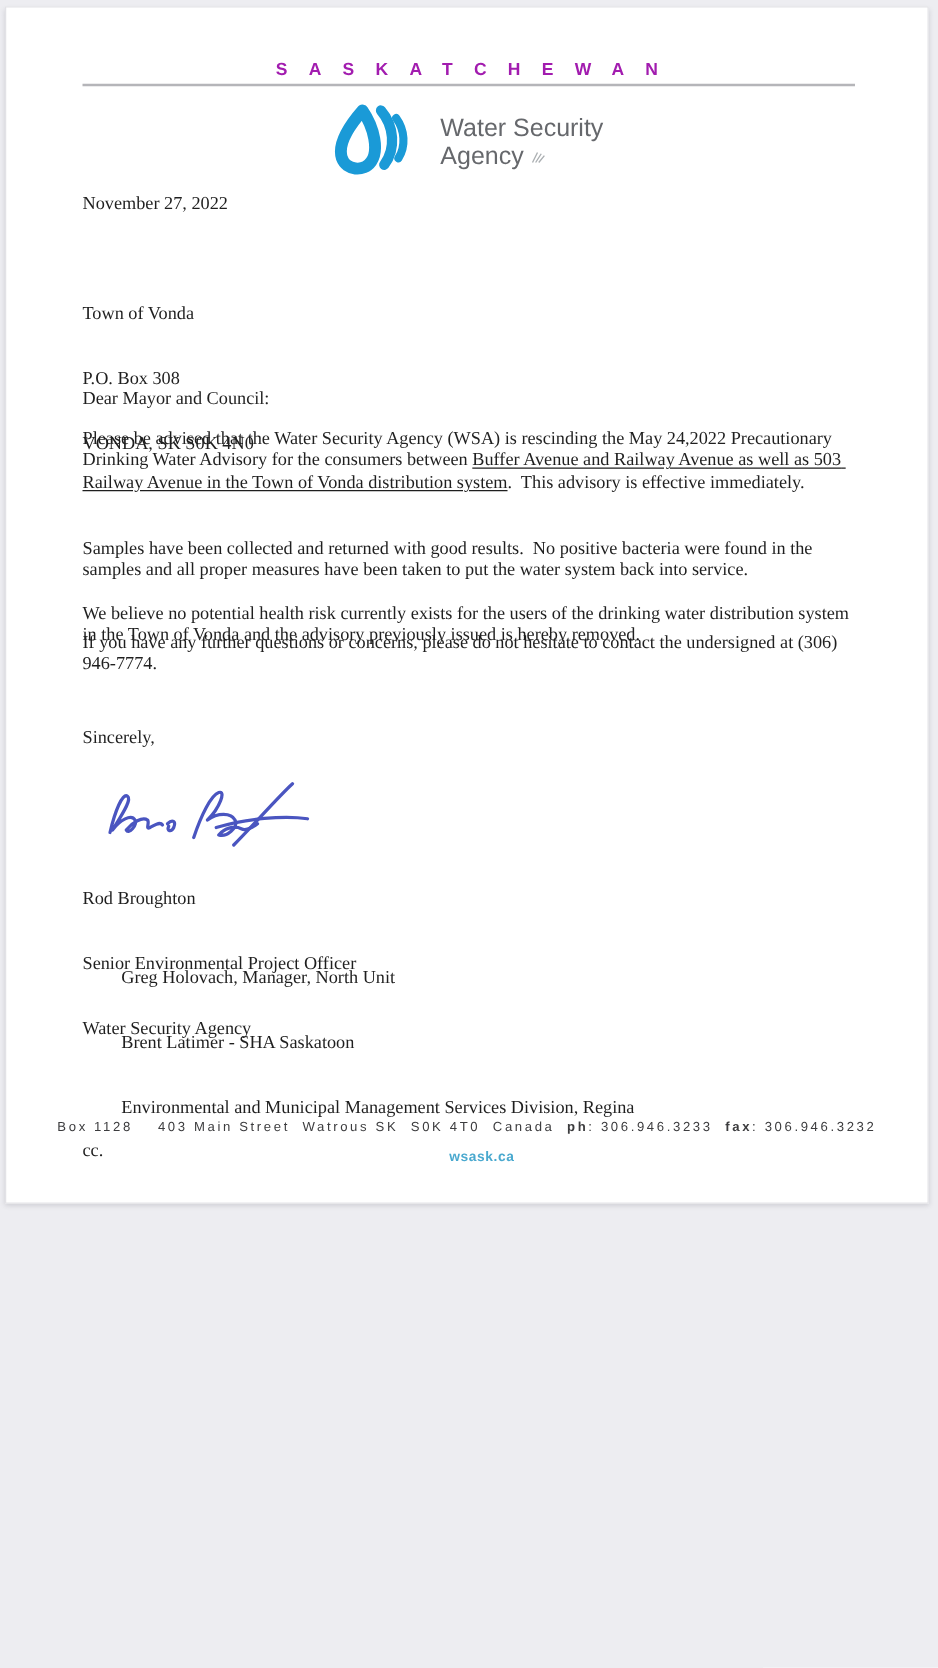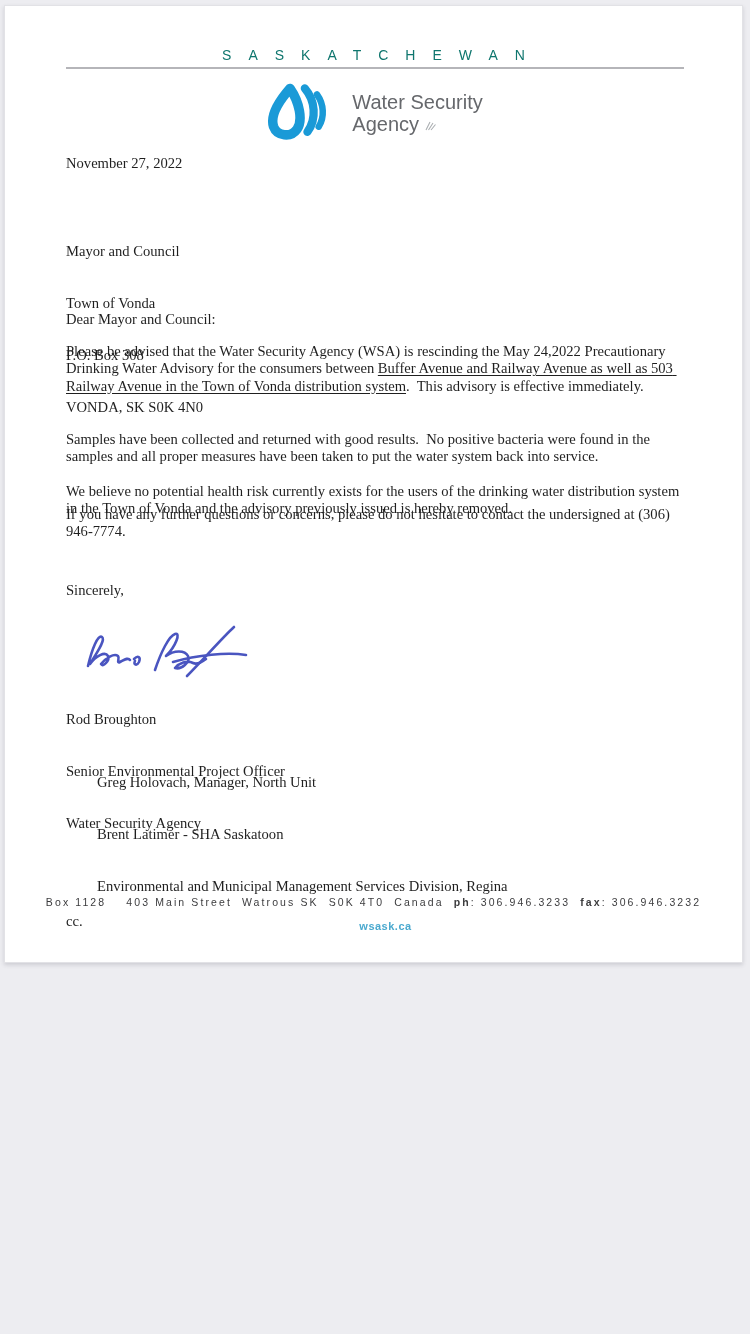--- a/index.html
+++ b/index.html
@@ -15,22 +15,22 @@
     width: 739px; height: 958px;
     background: #ffffff;
     border: 1px solid #e2e2e6;
     box-shadow: 0 2px 4px rgba(60,60,80,0.18);
   }
   
   .province {
     position: absolute; top: 41px; left: 0; width: 100%;
     text-align: center;
     font-family: "Liberation Sans", sans-serif;
-    font-size: 14px; font-weight: normal;
-    color: #0f766e;
+    font-size: 14px; font-weight: bold;
+    color: #a21caf;
     letter-spacing: 17px;
     text-indent: 17px; 
   }
   .header-rule {
     position: absolute; top: 61px; left: 61px;
     width: 618px; height: 2px;
     background: #b5b5b9;
   }
   .logo-row {
     position: absolute; top: 76px; left: 0; width: 100%;
@@ -98,21 +98,20 @@
             <path d="M2,11 L6,3 M4.5,11 L9,4 M7,11 L11.5,5.5" stroke="#abafb2" stroke-width="1.1" fill="none"></path>
           </svg>
         </span>
       </span>
     </span>
   </div>
 
   <div class="content-block" style="top:149px">November 27, 2022</div>
 
   <div class="content-block" style="top:202px">
-    <div>Mayor and Council</div>
     <div>Town of Vonda</div>
     <div>P.O. Box 308</div>
     <div>VONDA, SK S0K 4N0</div>
   </div>
 
   <div class="content-block" style="top:305px">Dear Mayor and Council:</div>
 
   <p class="content-block" style="top:337px"><span>Please be advised that the Water Security Agency (WSA) is rescinding the May 24,2022 Precautionary Drinking Water Advisory for the consumers between </span><span class="u">Buffer Avenue and Railway Avenue as well as 503 Railway Avenue in the Town of Vonda distribution system</span><span>.  This advisory is effective immediately.</span></p>
 
   <p class="content-block" style="top:425px">Samples have been collected and returned with good results.  No positive bacteria were found in the samples and all proper measures have been taken to put the water system back into service.</p>

